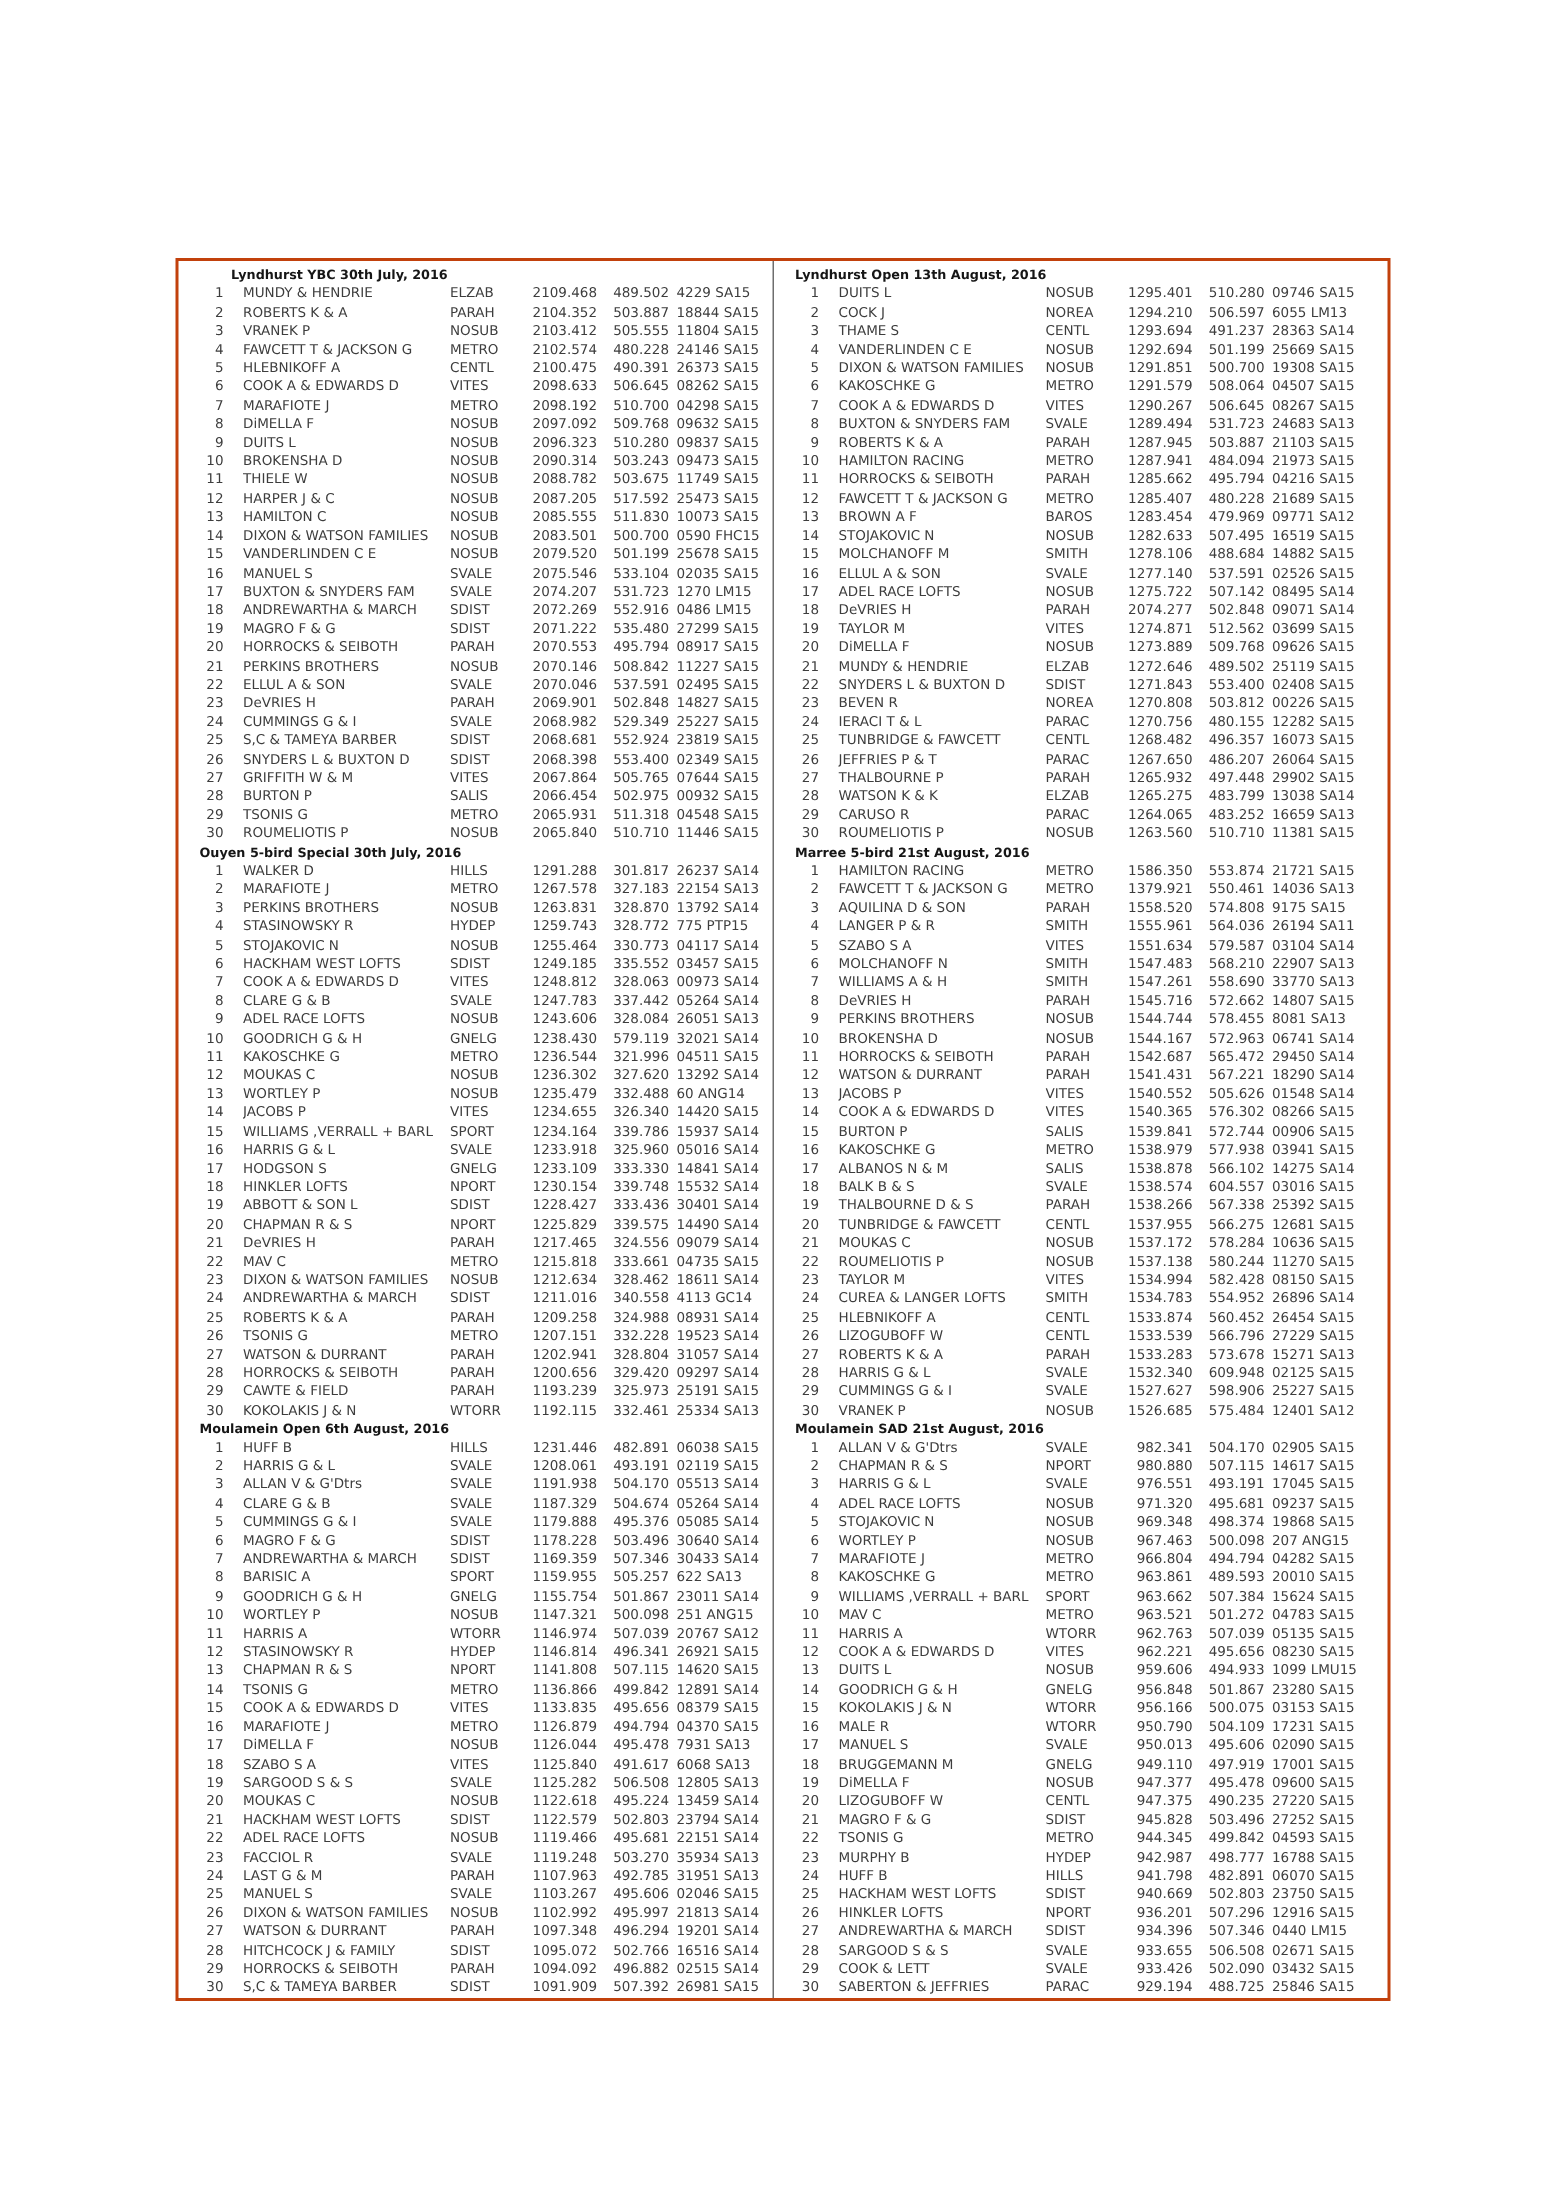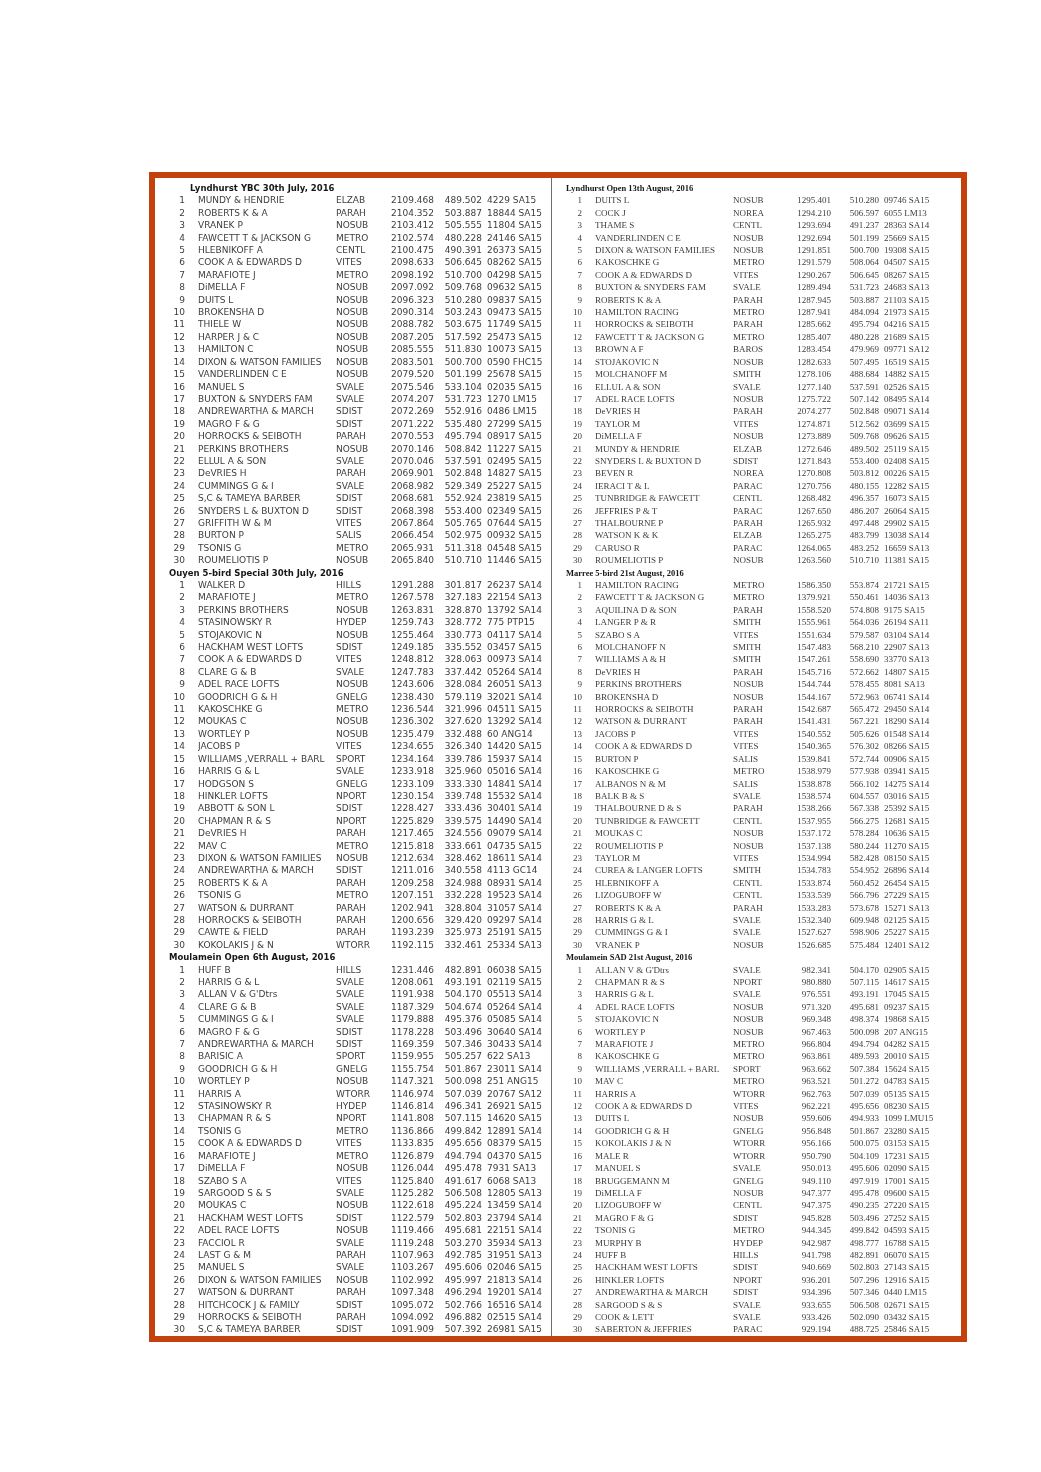--- a/index.html
+++ b/index.html
@@ -12,32 +12,31 @@
   .sheet {
     position: relative;
     width: 1041px; height: 1472px;
     background: #ffffff;
     overflow: hidden;
   }
   .results-box {
     position: absolute;
     left: 117px; top: 172px;
     width: 806px; height: 1158px;
-    border: 6px solid #c2410c;
+    border: 2px solid #c2410c;
     display: flex;
     background: #ffffff;
-    margin-left: 32px;
   }
   .col {
     box-sizing: border-box;
     padding-top: 4px;
     overflow: hidden;
   }
   .col-left  { width: 397px; border-right: 1px solid #6e6e6e; }
-  .col-right { width: 409px; font-family: Liberation Serif, serif; }
+  .col-right { width: 409px; }
   .race-title {
     height: 12.42px; line-height: 12.42px;
     font-size: 8.5px; font-weight: bold;
     color: #161616;
     padding-left: 14px;
     white-space: nowrap;
   }
   .race-title.indent { padding-left: 35px; }
   .row {
     display: flex;
@@ -1484,21 +1483,21 @@
               <span class="cell c-velocity">941.798</span>
               <span class="cell c-distance">482.891</span>
               <span class="cell c-ring">06070 SA15</span>
             </div>
             <div class="row">
               <span class="cell c-rank">25</span>
               <span class="cell c-name">HACKHAM WEST LOFTS</span>
               <span class="cell c-club">SDIST</span>
               <span class="cell c-velocity">940.669</span>
               <span class="cell c-distance">502.803</span>
-              <span class="cell c-ring">27143 SA15</span>
+              <span class="cell c-ring">23750 SA15</span>
             </div>
             <div class="row">
               <span class="cell c-rank">26</span>
               <span class="cell c-name">HINKLER LOFTS</span>
               <span class="cell c-club">NPORT</span>
               <span class="cell c-velocity">936.201</span>
               <span class="cell c-distance">507.296</span>
               <span class="cell c-ring">12916 SA15</span>
             </div>
             <div class="row">

